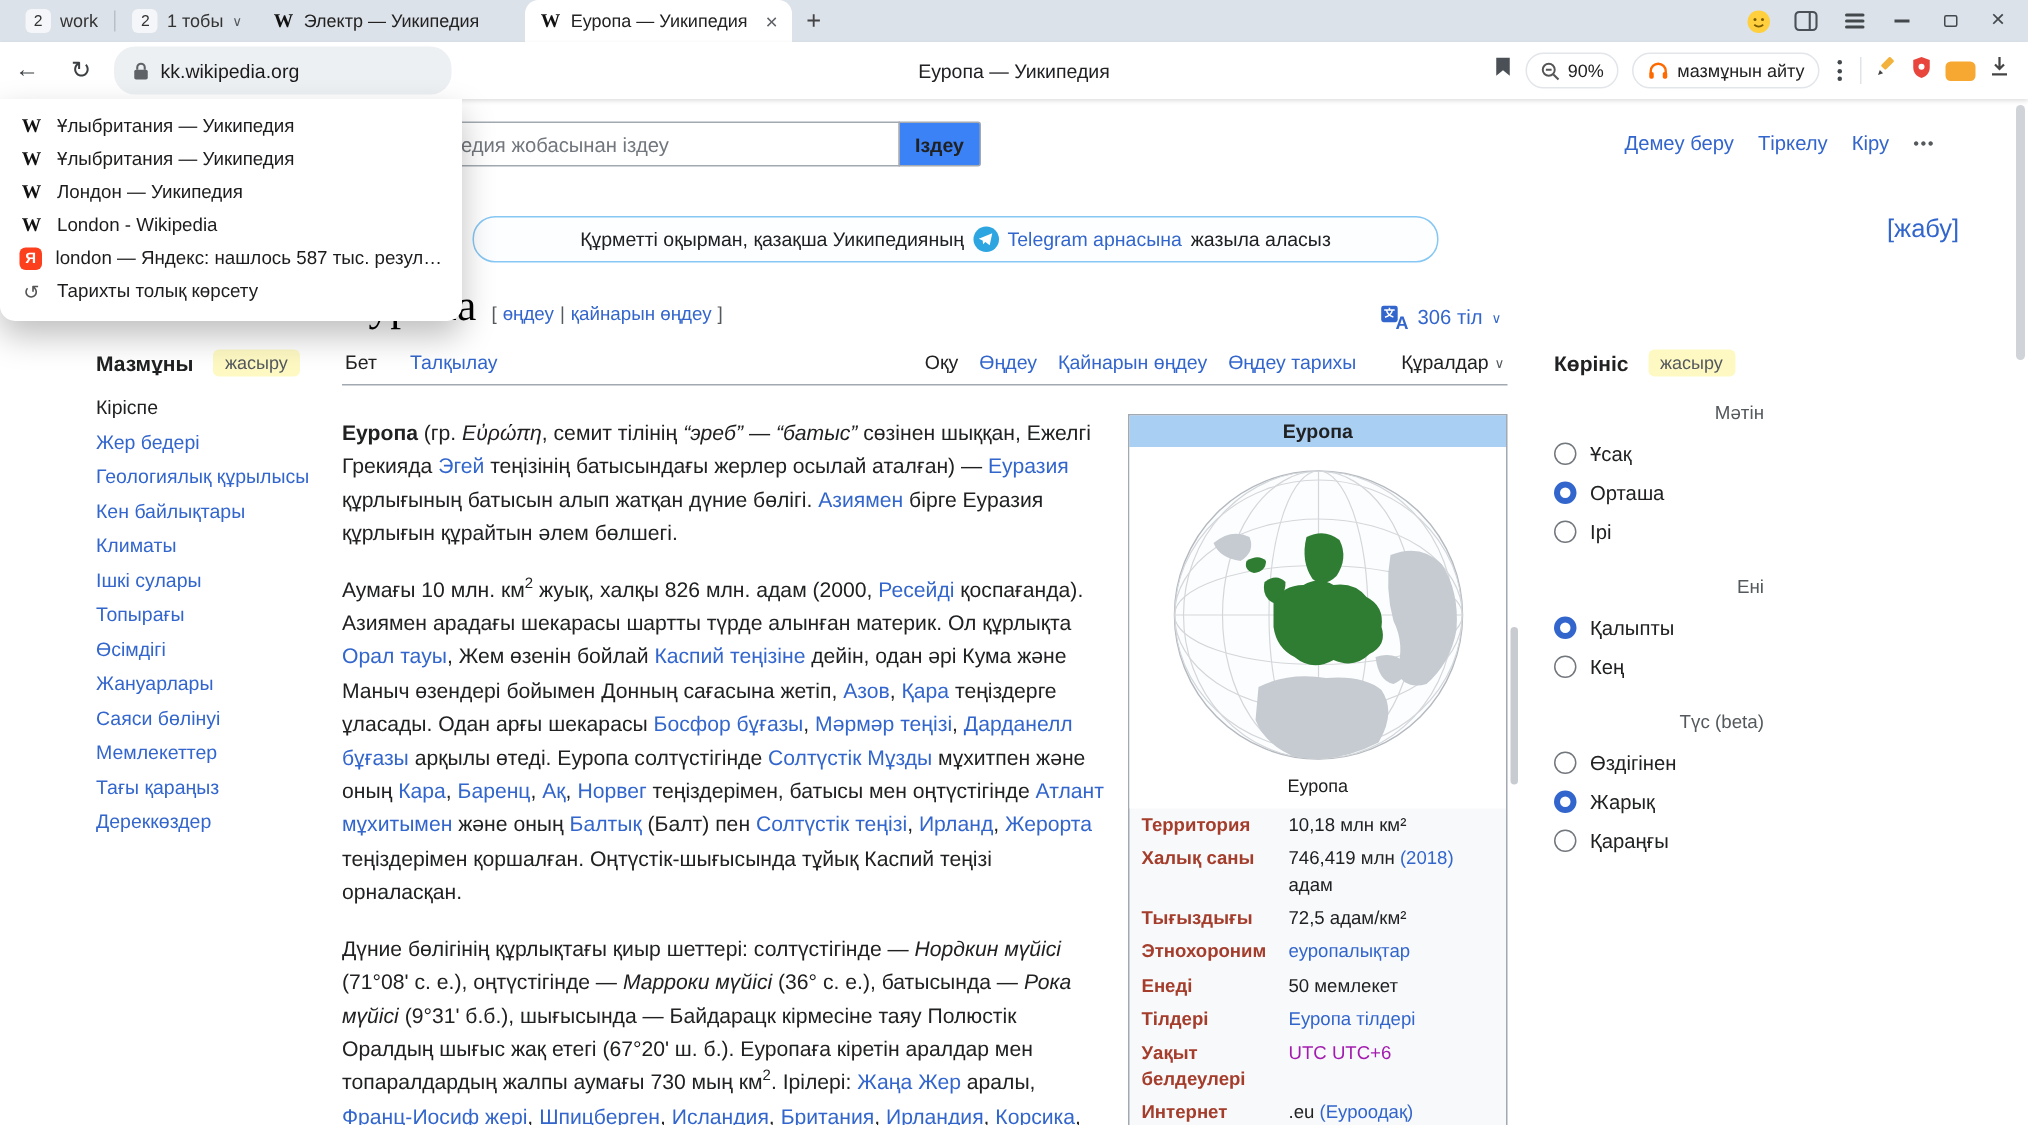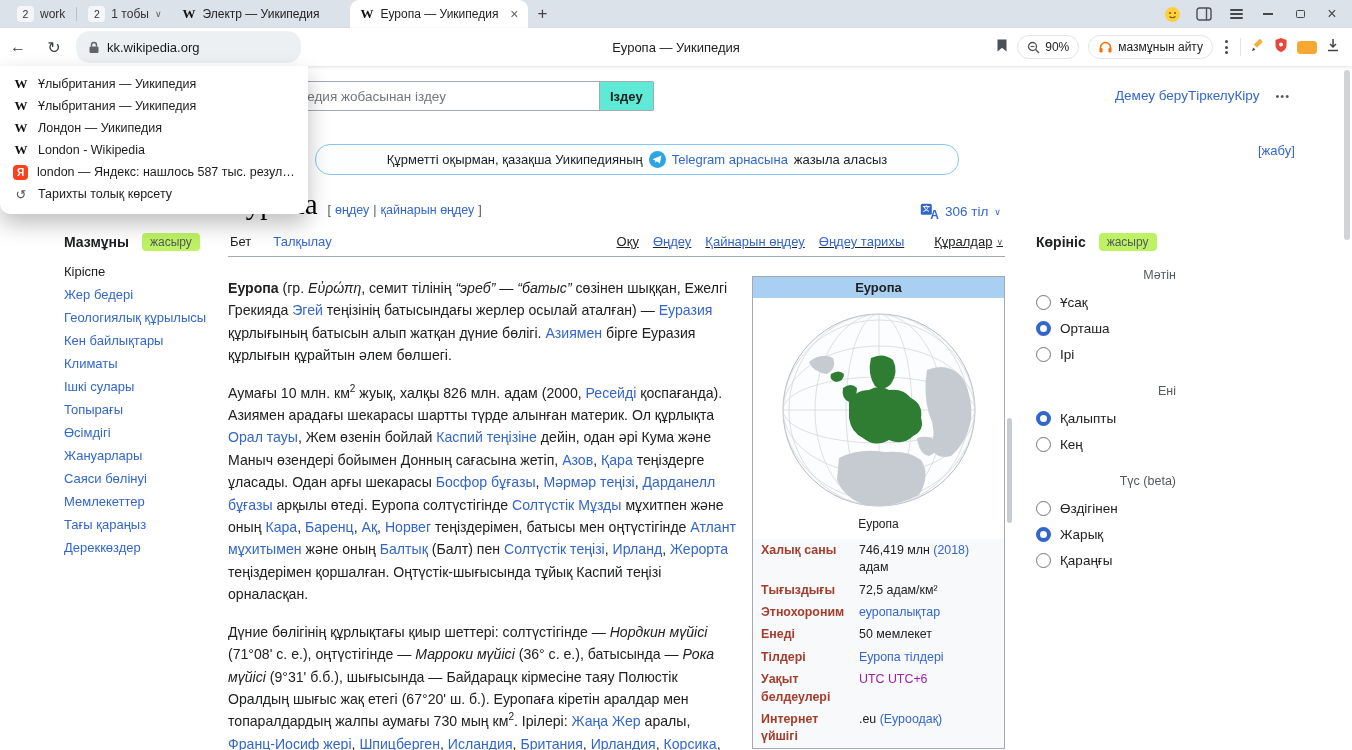--- a/index.html
+++ b/index.html
@@ -60,44 +60,44 @@
   .wlink{color:#3366cc;cursor:pointer;}
   .glink{color:#a21caf;cursor:pointer;}
   .it{font-style:italic;}
   .bd{font-weight:700;}
 
   .searchwrap{display:flex;align-items:stretch;}
   .searchin{width:362px;height:30px;border:1px solid #a2a9b1;border-radius:2px 0 0 2px;padding:0 8px 0 32px;
             font-size:13.5px;font-family:"Liberation Sans",sans-serif;color:#202122;outline:none;background:#fff;}
   .searchin::placeholder{color:#72777d;}
   .srchic{position:absolute;left:9px;top:8px;}
-  .btn-search{height:30px;border:1px solid #a2a9b1;margin-left:-1px;background:#5eead4;font-weight:700;
+  .btn-search{height:30px;border:1px solid #a2a9b1;margin-left:-1px;background:#3b82f6;font-weight:700;
               font-size:13px;padding:0 10px;font-family:"Liberation Sans",sans-serif;color:#202122;border-radius:0 2px 2px 0;}
   .userlinks{display:flex;align-items:center;gap:16px;font-size:13.5px;}
   .morelink{color:#54595d;font-size:11px;letter-spacing:1px;}
 
   .banner{display:flex;align-items:center;justify-content:center;gap:6px;border:1px solid #86c7f3;
           border-radius:8px;font-size:13px;color:#202122;background:#fdfeff;}
   .tg{width:17px;height:17px;border-radius:50%;background:#2ca5e0;display:flex;align-items:center;justify-content:center;}
 
   .titleline{display:flex;align-items:baseline;}
   .h1{font-family:"Liberation Serif",serif;font-size:29px;font-weight:400;color:#000;line-height:1.1;}
   .editlinks{font-size:12.5px;color:#54595d;margin-left:10px;display:flex;gap:4px;}
   .langsel{display:flex;align-items:center;gap:6px;font-size:13.5px;color:#36c;}
 
   .tabrow{border-bottom:1px solid #a2a9b1;font-size:13px;}
   .ptabs-left{position:absolute;left:2px;top:3px;display:flex;gap:22px;}
-  .ptabs-right{position:absolute;right:2px;top:3px;display:flex;gap:14px;align-items:center;text-decoration:underline;}
+  .ptabs-right{position:absolute;right:2px;top:3px;display:flex;gap:14px;align-items:center;}
   .ptab{color:#3366cc;white-space:nowrap;display:flex;align-items:center;gap:4px;}
   .ptab.cur{color:#202122;}
   .ptab.dark{color:#202122;margin-left:16px;}
 
   .tochead,.aphead{display:flex;align-items:center;gap:13px;}
   .toc-title{font-weight:700;font-size:14px;color:#202122;}
-  .pill{background:#bef264;border-radius:4px;padding:2px 8px;font-size:12px;color:#54595d;}
+  .pill{background:#fef9c3;border-radius:4px;padding:2px 8px;font-size:12px;color:#54595d;}
   #toc-list{margin-top:13px;}
   .toc-item{display:block;height:23px;font-size:13px;color:#3366cc;white-space:nowrap;overflow:hidden;text-overflow:ellipsis;}
   .toc-item.cur{color:#202122;}
 
   .article p{margin:0 0 15px;font-size:14.1px;line-height:22.4px;}
   .article sup{font-size:10px;line-height:0;}
 
   .infobox{border:1px solid #a2a9b1;background:#f8f9fa;font-size:12.4px;}
   .ib-head{background:#a9cff2;text-align:center;font-weight:700;font-size:13px;padding:3px 0;color:#202122;}
   .ib-img{background:#fff;padding:12px 0 4px;display:flex;justify-content:center;}
@@ -241,39 +241,39 @@
     <div class="abs searchwrap" style="left:238px;top:15px;">
       <svg class="srchic" width="14" height="14" viewBox="0 0 14 14">
           <circle cx="5.8" cy="5.8" r="4.3" fill="none" stroke="#72777d" stroke-width="1.5"></circle>
           <line x1="9.2" y1="9.2" x2="13" y2="13" stroke="#72777d" stroke-width="1.5"></line>
         </svg>
       <input class="searchin" placeholder="Уикипедия жобасынан іздеу" style="">
       <button class="btn-search">Іздеу</button>
     </div>
 
     <div class="abs userlinks" style="right:62px;top:22px;">
-      <span id="ulinks" style="display:flex;gap:0;align-items:flex-end;">
+      <span id="ulinks" style="display:flex;gap:16px;align-items:flex-end;">
           <span class="wlink">Демеу беру</span>
           <span class="wlink">Тіркелу</span>
           <span class="wlink">Кіру</span>
         </span>
       <span class="morelink">•••</span>
     </div>
 
     <div class="abs banner" style="left:315px;top:78px;width:644px;height:31px;border-radius:15px;">
       <span>Құрметті оқырман, қазақша Уикипедияның</span>
       <span class="tg">
         <svg width="10" height="9" viewBox="0 0 10 9">
             <path d="M0.5 4.2L9.5 0.5 7.8 8.5 4.9 6.3 3.4 7.8 3.1 5.4z" fill="#fff"></path>
           </svg>
       </span>
       <span class="wlink">Telegram арнасына</span>
       <span>жазыла аласыз</span>
     </div>
-    <span class="abs wlink" style="left:1258px;top:77px;font-size:13px;">[жабу]</span>
+    <span class="abs wlink" style="left:1258px;top:77px;font-size:17px;">[жабу]</span>
 
     <div class="abs titleline" style="left:228px;top:123px;">
       <span class="h1">Еуропа</span>
       <span class="editlinks">
         <span>[</span>
         <span class="wlink">өңдеу</span>
         <span>|</span>
         <span class="wlink">қайнарын өңдеу</span>
         <span>]</span>
       </span>
@@ -370,20 +370,24 @@
             <path d="M70,92 Q76,80 90,80 Q100,74 110,80 Q124,78 132,88 Q144,94 142,108 Q146,120 134,126 Q124,136 110,130 Q96,138 84,128 Q72,122 70,108 Z" fill="#2e7d32"></path>
             <path d="M92,48 Q104,42 114,50 Q120,62 112,74 Q104,82 96,76 Q88,64 92,48 Z" fill="#2e7d32"></path>
             <path d="M64,78 Q72,72 78,78 Q78,88 70,92 Q62,88 64,78 Z" fill="#2e7d32"></path>
             <path d="M52,64 q8,-5 13,0 q0,7 -8,8 q-7,-2 -5,-8 z" fill="#2e7d32"></path>
           </g>
         </svg>
       </div>
       <div class="ib-cap">Еуропа</div>
       <div id="ib-rows">
           <div class="ib-row">
+            <div class="ib-label">Территория</div>
+            <div class="ib-val"><span>10,18 млн км²</span></div>
+          </div>
+          <div class="ib-row">
             <div class="ib-label">Халық саны</div>
             <div class="ib-val"><span>746,419 млн </span><span class="wlink">(2018)</span><span> адам</span></div>
           </div>
           <div class="ib-row">
             <div class="ib-label">Тығыздығы</div>
             <div class="ib-val"><span>72,5 адам/км²</span></div>
           </div>
           <div class="ib-row">
             <div class="ib-label">Этнохороним</div>
             <div class="ib-val"><span class="wlink">еуропалықтар</span></div>

